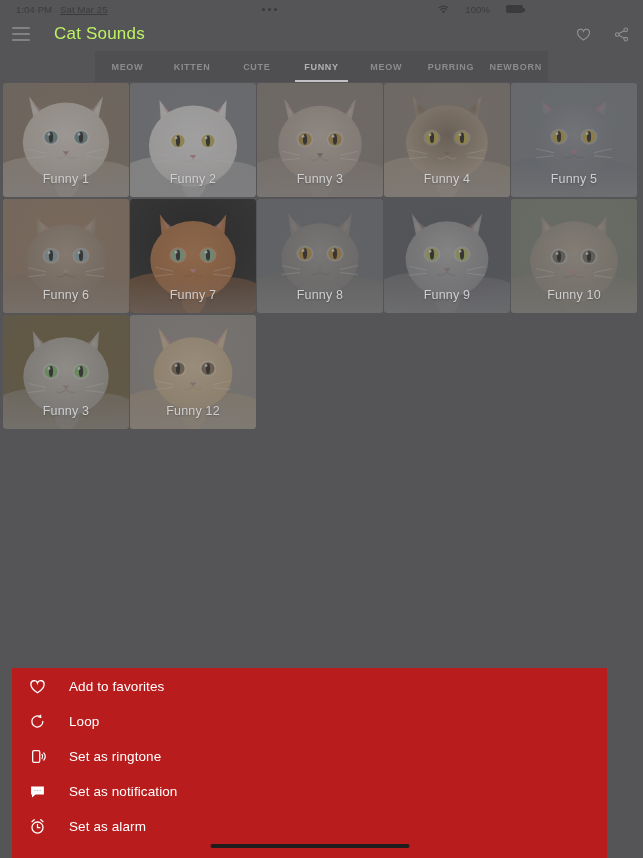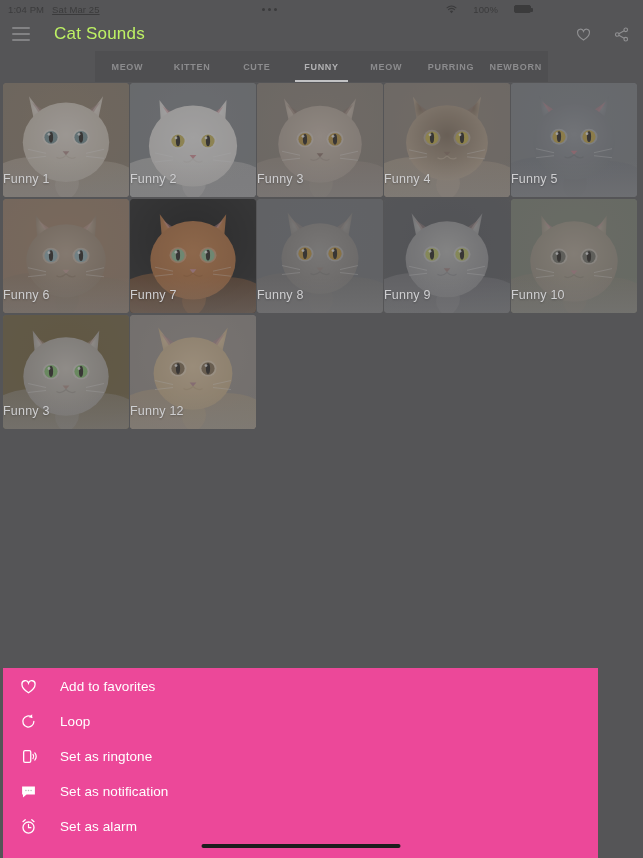--- a/index.html
+++ b/index.html
@@ -20,21 +20,21 @@
   }
 
   
   .statusbar {
     position: absolute;
     top: 0; left: 0;
     width: 539px;
     height: 18px;
     display: flex;
     align-items: center;
-    padding: 0 8px;
+    padding: 0 16px;
     color: #3b3b3c;
     font-size: 9.5px;
     letter-spacing: .1px;
   }
   .sb-left { display: flex; align-items: center; gap: 8px; }
   .sb-time { font-weight: 400; }
   .sb-date { font-weight: 400; text-decoration: underline; }
   .sb-center {
     position: absolute;
     left: 0; right: 0;
@@ -182,36 +182,36 @@
     inset: 0;
     background: rgba(86,86,88,0.52);
   }
   .tile .band {
     position: absolute;
     left: 0; right: 0; bottom: 0;
     height: 36px;
     background: linear-gradient(to bottom, rgba(120,120,122,0.0), rgba(130,130,132,0.30));
     display: flex;
     align-items: center;
-    justify-content: flex-start;
+    justify-content: center;
   }
   .tile .label {
     font-size: 12.5px;
     color: #cfcfd1;
     letter-spacing: .2px;
     text-shadow: 0 1px 2px rgba(0,0,0,.25);
   }
 
   
   .sheet {
     position: absolute;
-    left: 3px; bottom: 0;
+    left: 12px; bottom: 0;
     width: 595px;
     height: 190px;
-    background: #ec4899;
+    background: #b91c1c;
   }
   .sheet-item {
     height: 35px;
     display: flex;
     align-items: center;
     padding: 0 14px;
     cursor: pointer;
   }
   .sheet-item:first-child { margin-top: 1px; }
   .sheet-icon {

